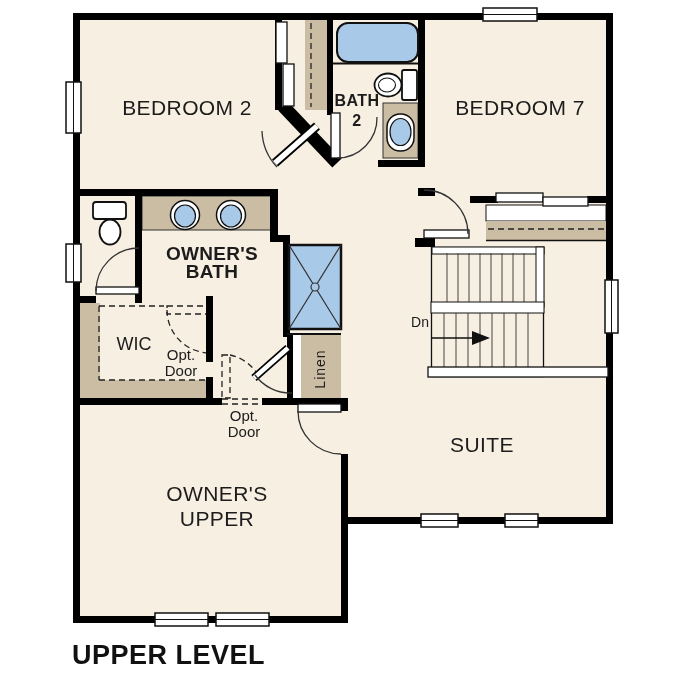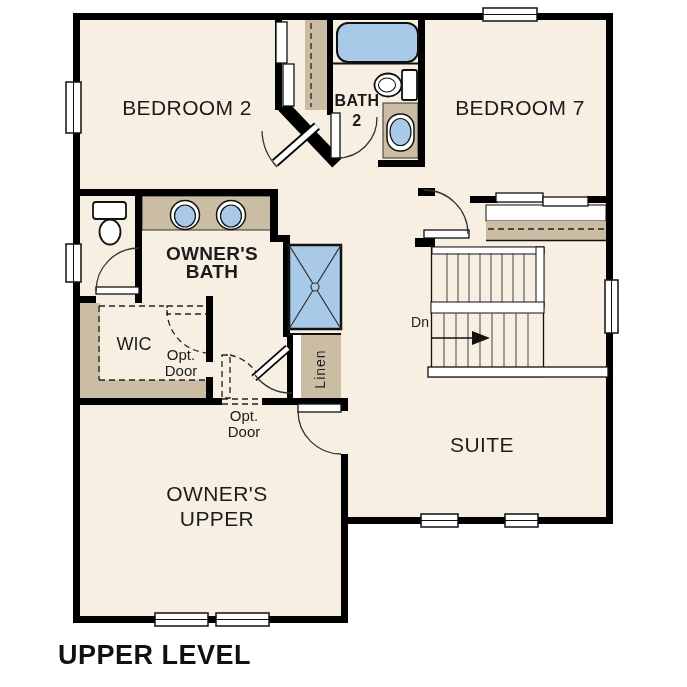--- a/index.html
+++ b/index.html
@@ -14,21 +14,21 @@
   .f-white{fill:#ffffff;}
   .lbl{position:absolute;transform:translate(-50%,-50%);color:var(--ink);
        text-align:center;white-space:nowrap;z-index:3;}
   .room{font-weight:normal;font-size:21px;letter-spacing:.4px;line-height:25px;padding-left:8px;}
   .room-sm{font-weight:bold;font-size:16px;letter-spacing:.4px;line-height:20px;}
   .room-md{font-weight:bold;font-size:19px;letter-spacing:.3px;line-height:18px;}
   .note{font-weight:normal;font-size:15px;line-height:16px;text-align:center;}
   .plain{font-weight:normal;font-size:18px;}
   .small{font-weight:normal;font-size:14px;}
   .rot{transform:translate(-50%,-50%) rotate(-90deg);letter-spacing:1px;}
-  .title{position:absolute;left:58px;top:640px;font-weight:bold;font-size:27px;
+  .title{position:absolute;left:72px;top:640px;font-weight:bold;font-size:27px;
          letter-spacing:.5px;color:#111;z-index:3;}
 </style>
 </head>
 <body>
 
 <div class="plan">
   <svg width="687" height="687" viewBox="0 0 687 687">
 
     <path class="f-floor" d="M76 16 H610 V520 H344 V620 H76 Z"></path>
 

